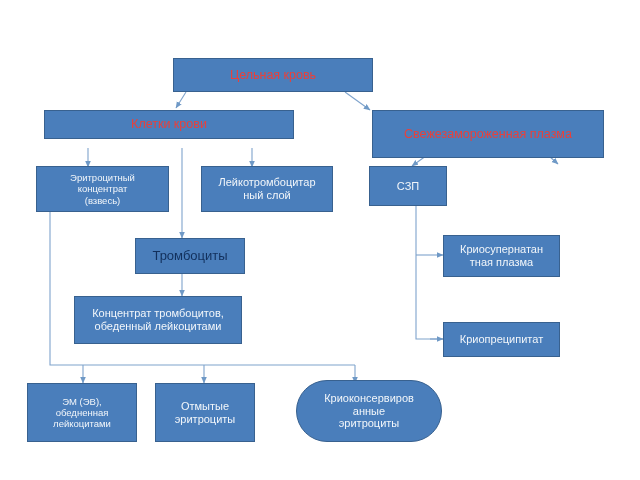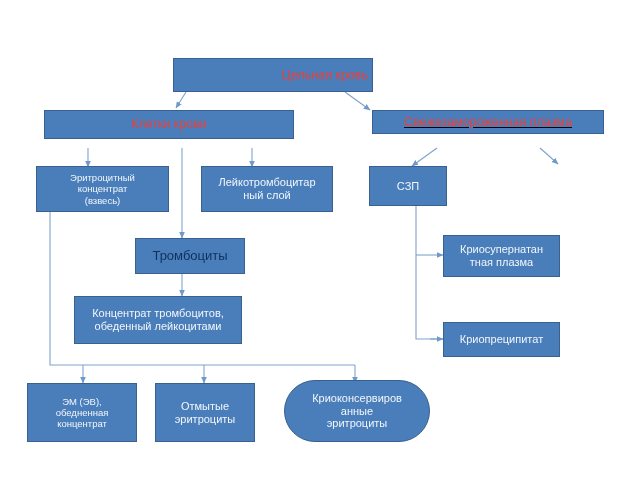--- a/index.html
+++ b/index.html
@@ -90,29 +90,29 @@
       <path d="M416,255 L443,255"></path>
       <path d="M430,339 L443,339"></path>
 
       <path d="M50,212 L50,365 L355,365" marker-end="none"></path>
       <path d="M83,365 L83,383"></path>
       <path d="M204,365 L204,383"></path>
       <path d="M355,365 L355,383"></path>
     </g>
   </svg>
 
-  <div class="node red" style="left:173px; top:58px; width:200px; height:34px;text-align:right;">
+  <div class="node red" style="left:173px; top:58px; width:200px; height:34px;">
     <span class="label">Цельная кровь</span>
   </div>
 
   <div class="node red" style="left:44px; top:110px; width:250px; height:29px;">
     <span class="label">Клетки крови</span>
   </div>
 
-  <div class="node red" style="left:372px; top:110px; width:232px; height:24px;text-decoration:underline;">
+  <div class="node red" style="left:372px; top:110px; width:232px; height:48px;">
     <span class="label">Свежезамороженная плазма</span>
   </div>
 
   <div class="node light small" style="left:36px; top:166px; width:133px; height:46px;">
     <span class="label">Эритроцитный
 концентрат
 (взвесь)</span>
   </div>
 
   <div class="node light" style="left:201px; top:166px; width:132px; height:46px;">
@@ -139,27 +139,27 @@
 обеденный лейкоцитами</span>
   </div>
 
   <div class="node light" style="left:443px; top:322px; width:117px; height:35px;">
     <span class="label">Криопреципитат</span>
   </div>
 
   <div class="node light small" style="left:27px; top:383px; width:110px; height:59px;">
     <span class="label">ЭМ (ЭВ),
 обедненная
-концентрат</span>
+лейкоцитами</span>
   </div>
 
   <div class="node light" style="left:155px; top:383px; width:100px; height:59px;">
     <span class="label">Отмытые
 эритроциты</span>
   </div>
 
-  <div class="node light" style="left:284px; top:380px; width:146px; height:62px;border-radius:31px;">
+  <div class="node light" style="left:296px; top:380px; width:146px; height:62px;border-radius:31px;">
     <span class="label">Криоконсервиров
 анные
 эритроциты</span>
   </div>
 
 </div>
 
 </body></html>

